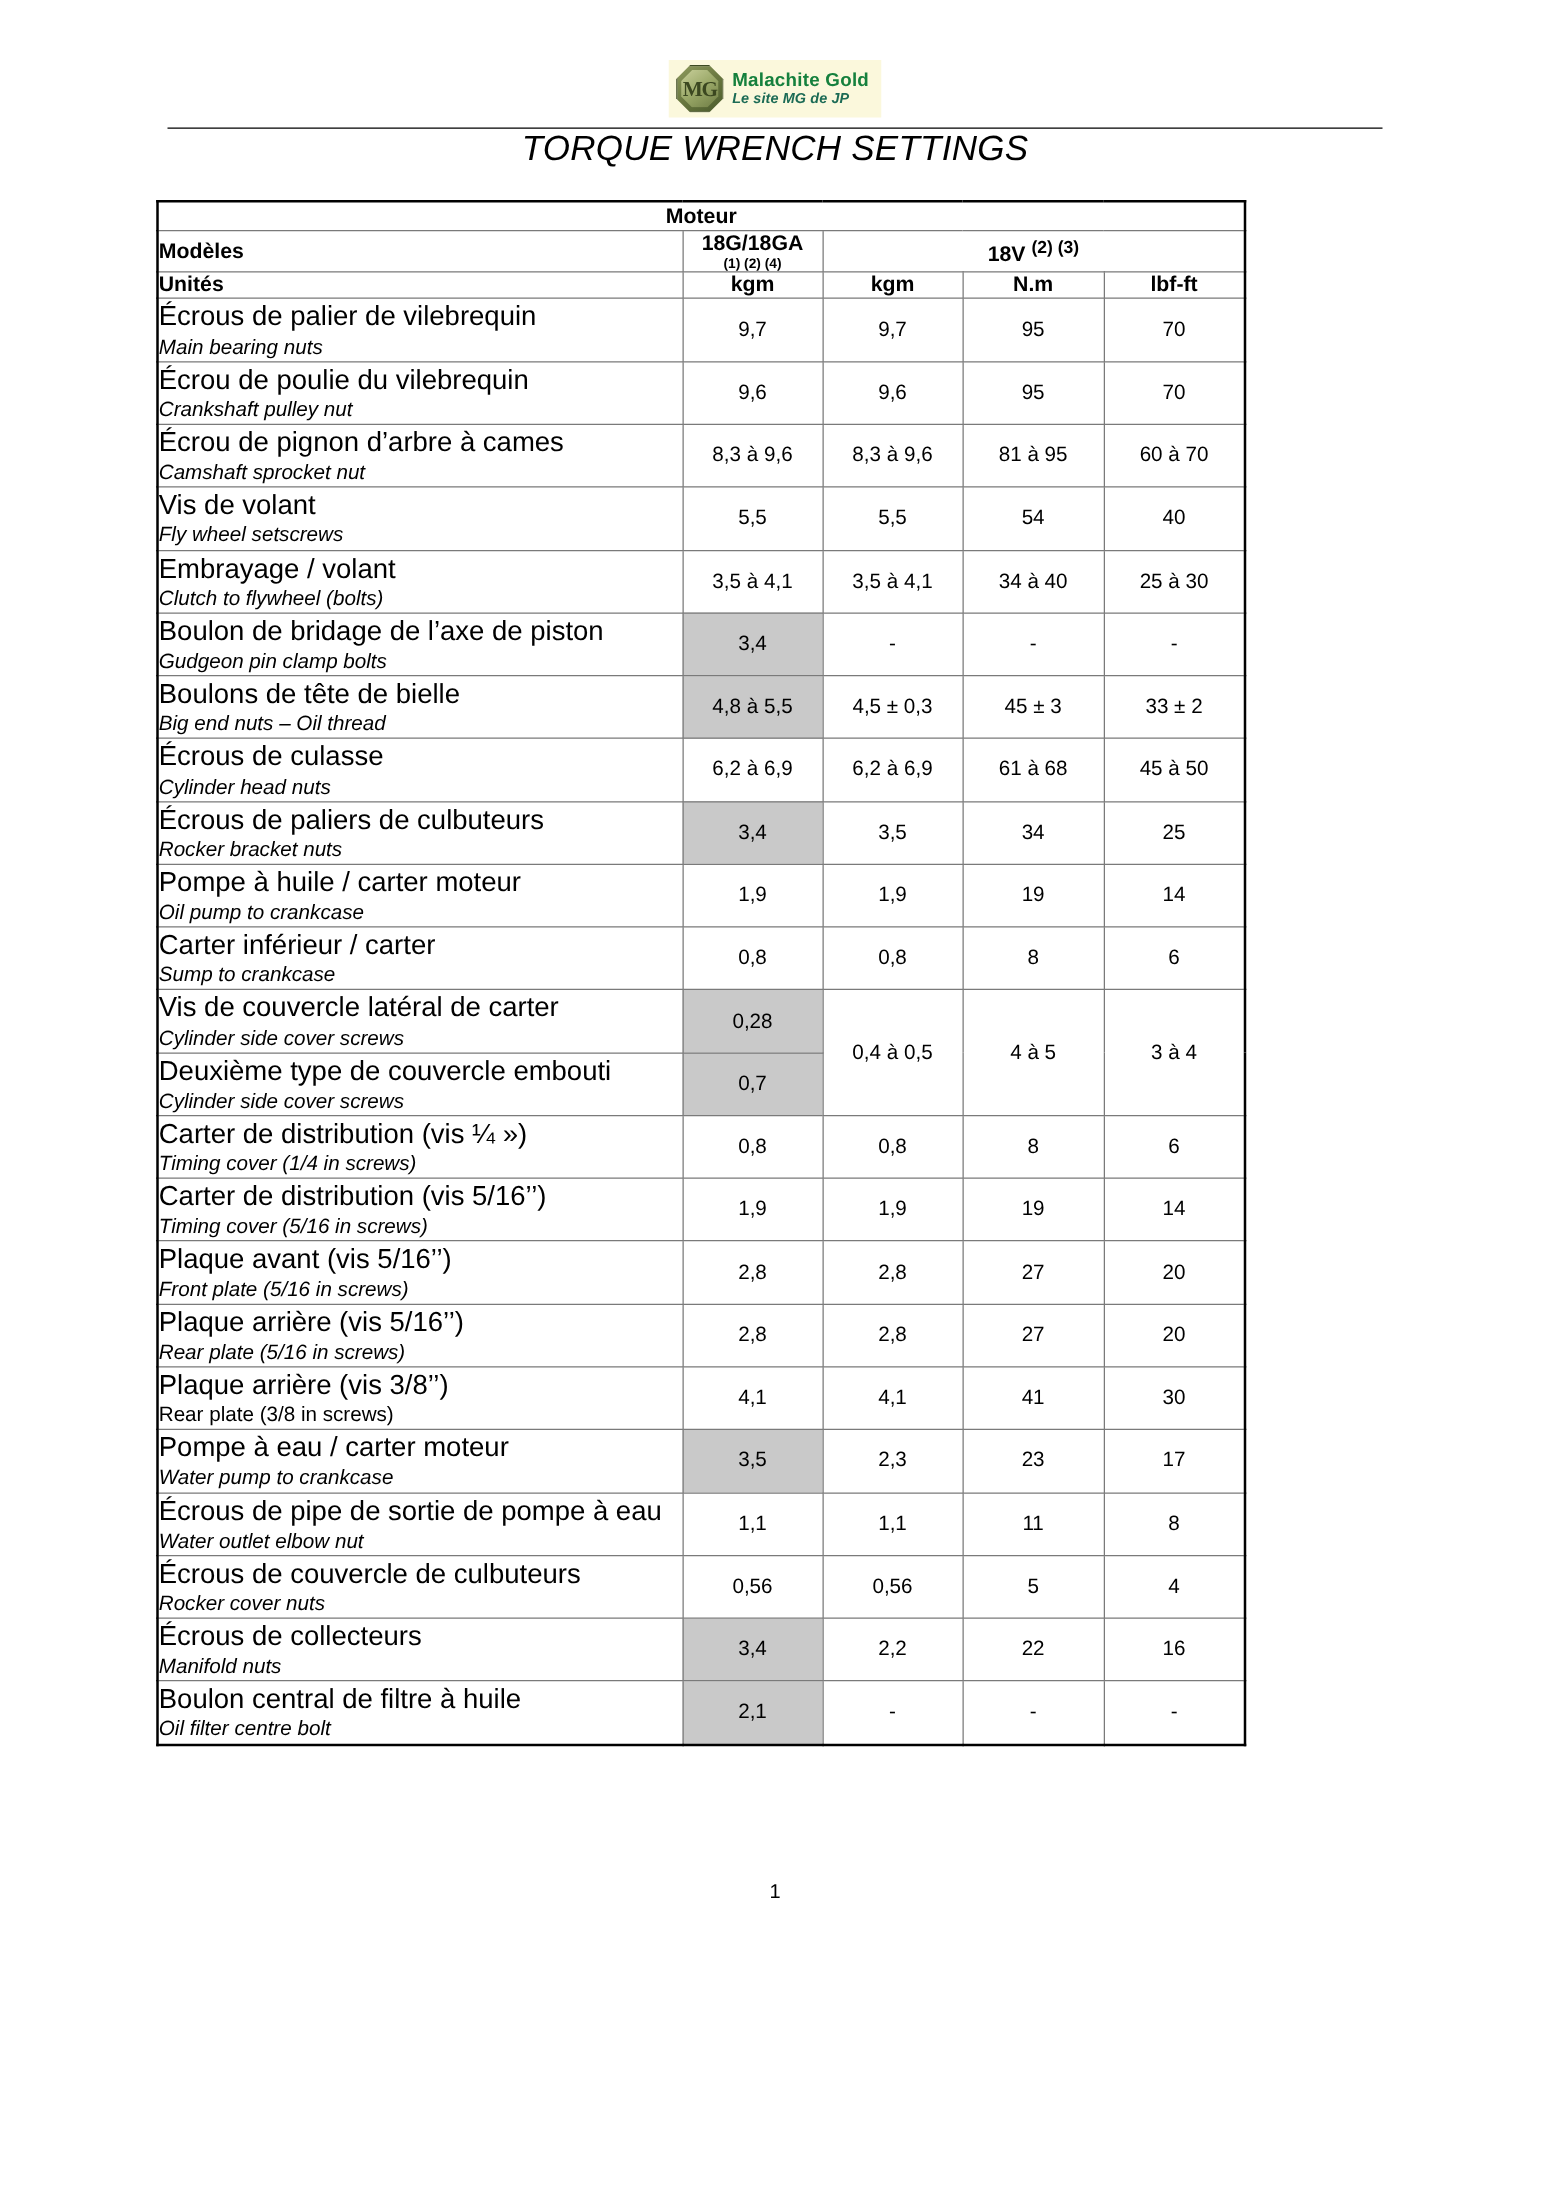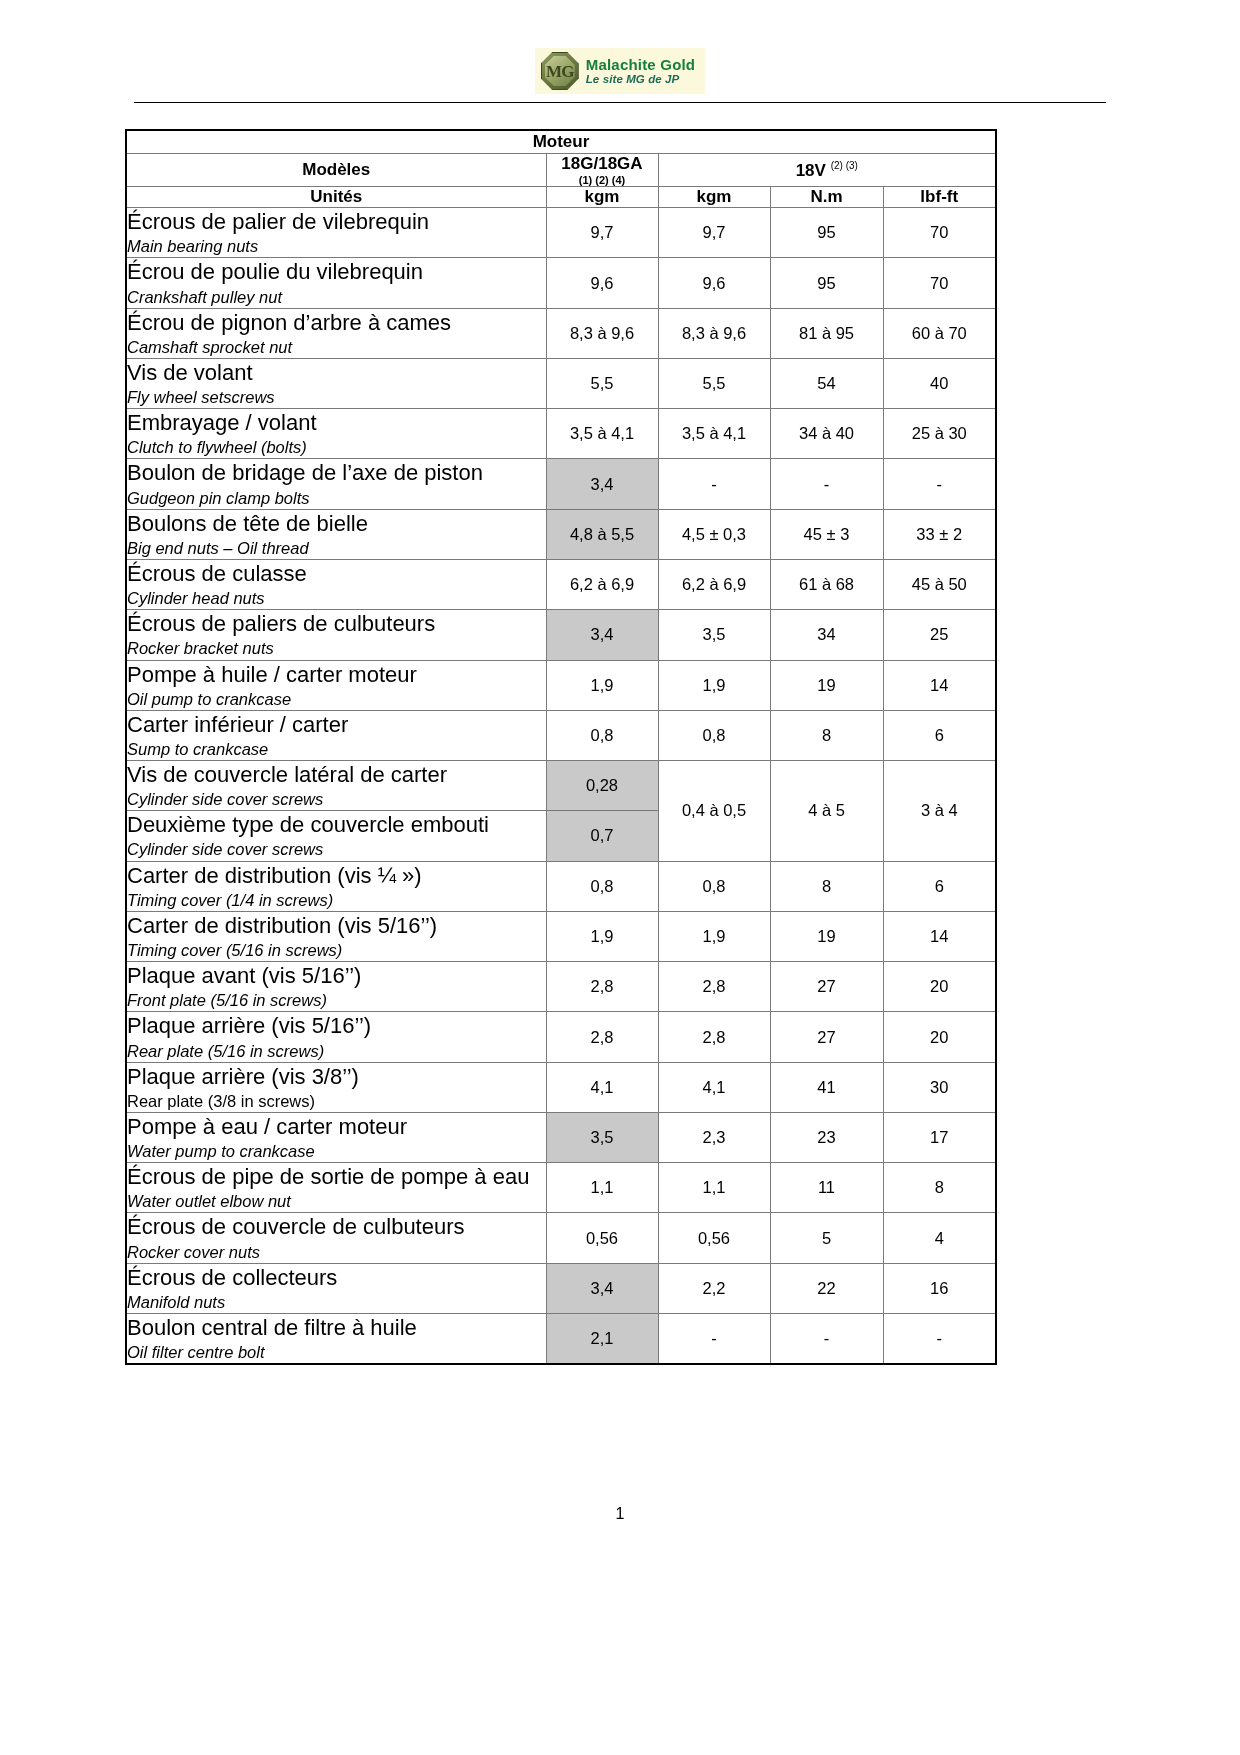--- a/index.html
+++ b/index.html
@@ -139,36 +139,36 @@
   .col-d { width: 113px; }
 
   td.moteur {
     font-weight: bold;
     font-size: 17px;
     padding: 4px 0 4px 8px;
     text-align: center;
     height: 22px;
   }
   td.hdr-right {
-    text-align: center;
+    text-align: left;
     font-weight: bold;
     font-size: 17px;
     padding: 6px 8px 6px 0;
   }
   td.hdr-center {
     text-align: center;
     font-weight: bold;
     font-size: 17px;
     padding: 6px 0;
     line-height: 1.12;
   }
   .sup {
-    font-size: 10px;
+    font-size: 14px;
     vertical-align: super;
-    font-weight: normal;
+    font-weight: bold;
   }
   .subnote {
     display: block;
     font-size: 11px;
     font-weight: bold;
     line-height: 1.1;
     margin-top: 1px;
   }
   td.unit {
     text-align: center;
@@ -216,20 +216,21 @@
       </div>
       <div class="logo-text">
         <span class="logo-title">Malachite Gold</span>
         <span class="logo-sub">Le site MG de JP</span>
       </div>
     </div>
   </div>
 
   <div class="rule"></div>
 
+  <div class="doc-subtitle">TORQUE WRENCH SETTINGS</div>
 
   <div class="table-wrap">
     <table class="torque">
       <colgroup>
         <col class="col-label">
           <col class="col-a">
           <col class="col-b">
           <col class="col-c">
           <col class="col-d">
       </colgroup>

